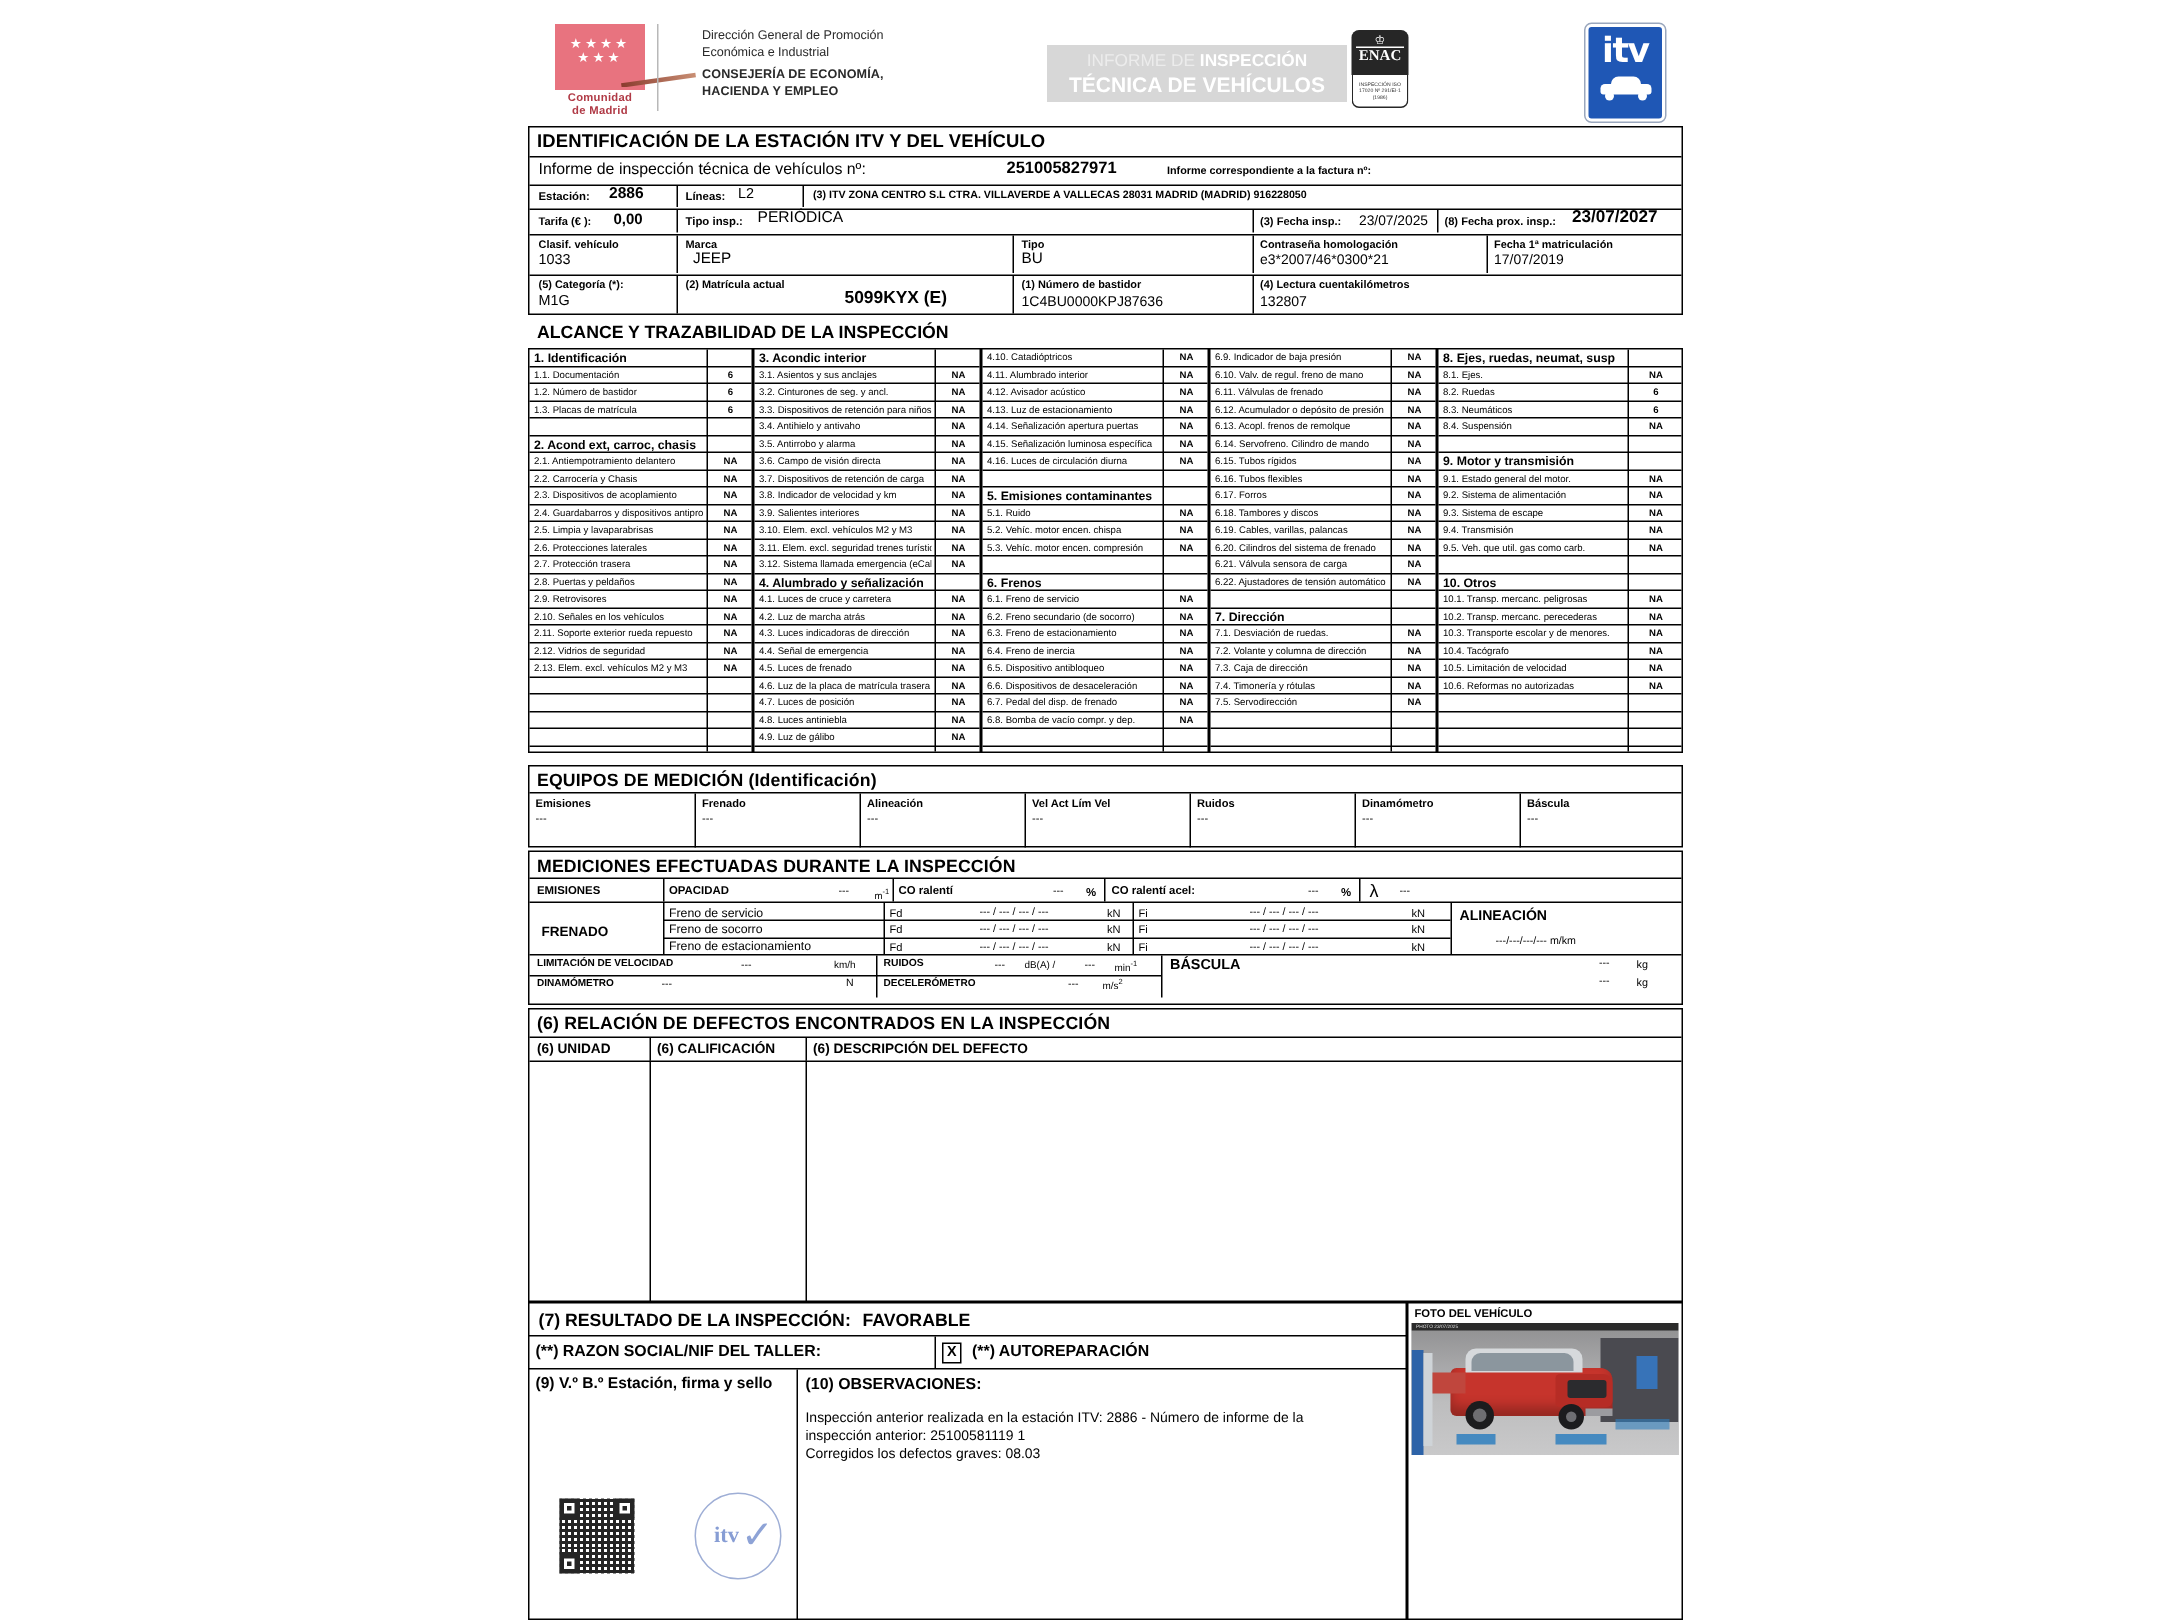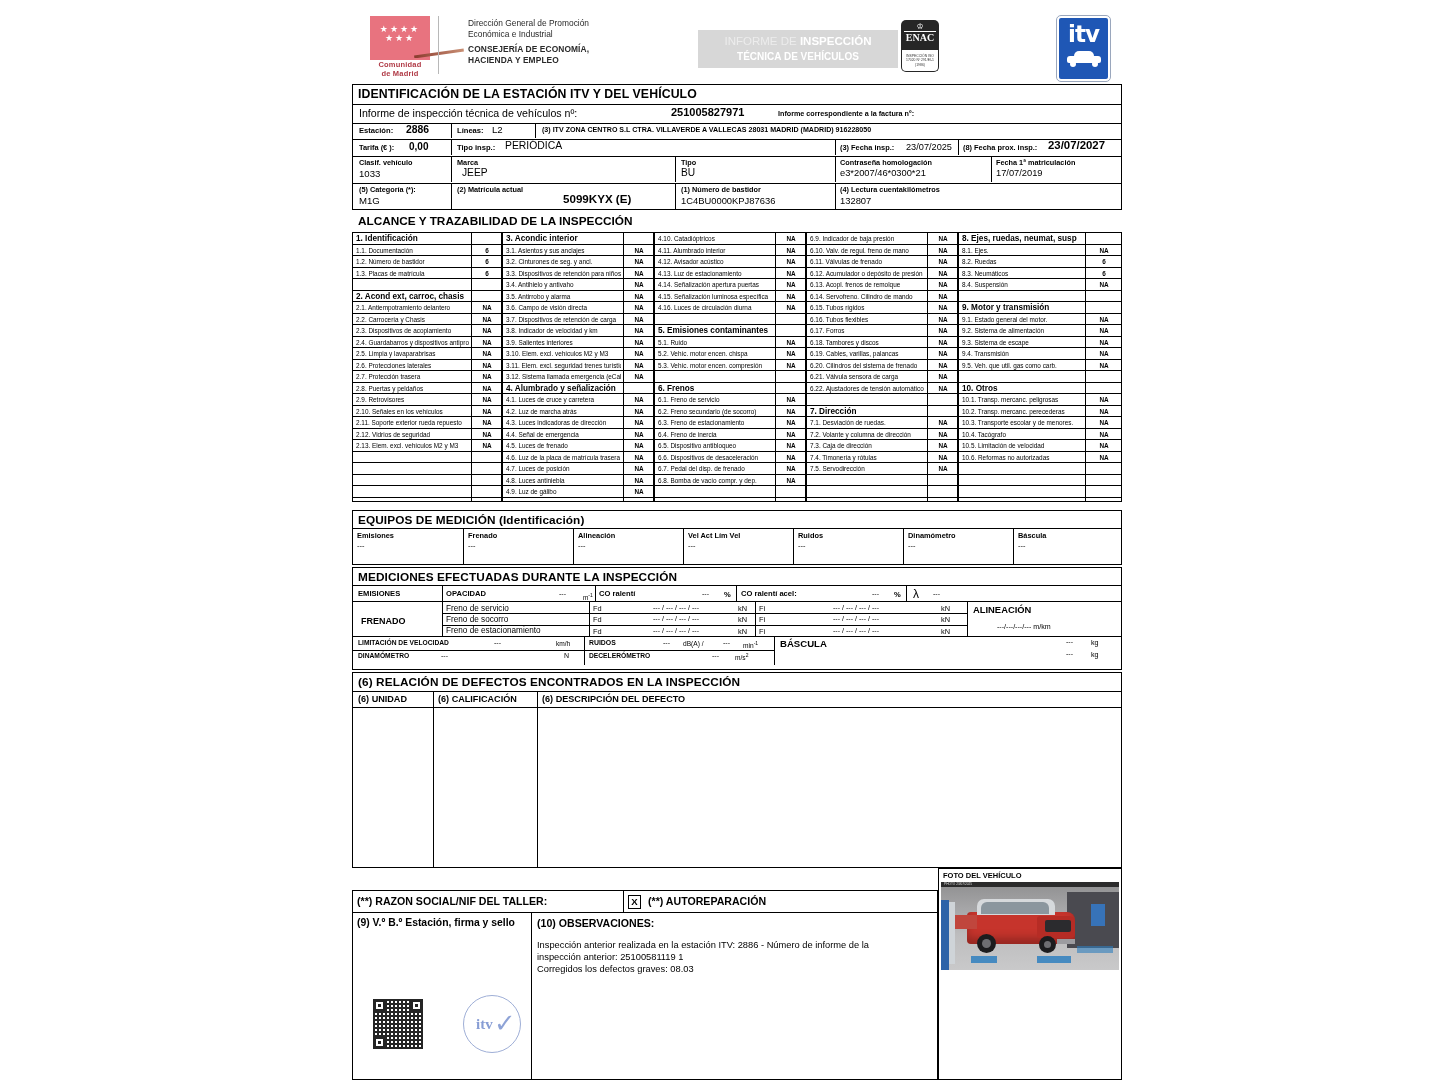--- a/index.html
+++ b/index.html
@@ -25,21 +25,21 @@
   .cm-rule { position:absolute; left:86px; top:8px; width:1px; height:58px; background:#b8b8b8; }
   .cm-swoosh { position:absolute; left:62px; top:40px; width:50px; height:10px; overflow:hidden; }
   .cm-swoosh::after{content:"";position:absolute;left:0;top:4px;width:50px;height:3px;
                     background:linear-gradient(90deg,#8a3b2e,#c98f74);transform:rotate(-8deg);}
   .dg { position:absolute; left:116px; top:10px; font-size:8.4px; line-height:10.5px; color:#2a2a2a; }
   .dg .b { font-weight:bold; font-size:8.4px; letter-spacing:.1px; }
   .wm { position:absolute; left:346px; top:22px; width:200px; height:38px;
         background:#d7d7d7; color:#fff; display:flex; flex-direction:column;
         align-items:center; justify-content:center; line-height:15px; }
   .wm span:nth-child(1){font-size:11.5px;}
-  .wm span:nth-child(2){font-size:10px;}
+  .wm span:nth-child(2){font-size:14px;}
   .wm b{font-weight:bold;}
   .wm .lite{color:#ececec;font-weight:normal;}
   .enac { position:absolute; left:549px; top:12px; width:38px; height:52px; }
   .enac-top { width:38px; height:30px; background:#262626; border-radius:5px 5px 0 0;
               color:#fff; text-align:center; }
   .enac-top .cr { font-size:8px; line-height:9px; padding-top:2px; }
   .enac-top .nm { font-size:10px; font-weight:bold; font-family:"Liberation Serif", serif; line-height:12px;
                   border-top:1px solid #fff; margin:0 3px; }
   .enac-bot { width:38px; height:22px; background:#fff; border:1px solid #262626;
               border-top:none; border-radius:0 0 5px 5px; font-size:3.4px; line-height:4.4px;
@@ -793,20 +793,24 @@
     <div class="vl" style="left:80px;top:19px;width:1px;height:15px;"></div>
     <div class="cell" style="left:85px;top:21px;font-size:9.1px;font-weight:bold;">(6) CALIFICACIÓN</div>
     <div class="vl" style="left:184px;top:19px;width:1px;height:15px;"></div>
     <div class="cell" style="left:189px;top:21px;font-size:9.1px;font-weight:bold;text-align:right;">(6) DESCRIPCIÓN DEL DEFECTO</div>
     <div class="hl" style="left:0;top:34px;width:100%;height:1.2px;"></div>
     <div class="vl" style="left:80px;top:34px;width:1px;height:161px;"></div>
     <div class="vl" style="left:184px;top:34px;width:1px;height:161px;"></div>
     <div id="defect-rows"></div>
   </div>
 
+  <div class="box" style="left:352px;top:868px;width:586px;height:24px;">
+    <div class="cell" style="left:6px;top:4px;font-size:11.8px;font-weight:bold;">(7) RESULTADO DE LA INSPECCIÓN:</div>
+    <div class="cell" style="left:222px;top:4px;font-size:11.8px;font-weight:bold;">FAVORABLE</div>
+  </div>
 
   <div class="box" style="left:352px;top:890px;width:586px;height:24px;">
     <div class="cell" style="left:4px;top:4px;font-size:10.6px;font-weight:bold;">(**) RAZON SOCIAL/NIF DEL TALLER:</div>
     <div class="vl" style="left:270px;top:0;width:1.2px;height:23px;"></div>
     <div style="position:absolute;left:275px;top:4px;width:13px;height:14px;border:1.4px solid #000;
                 font-size:9.6px;line-height:12px;text-align:center;font-weight:bold;">X</div>
     <div class="cell" style="left:295px;top:4px;font-size:10.6px;font-weight:bold;">(**) AUTOREPARACIÓN</div>
   </div>
 
   <div class="box" style="left:352px;top:912px;width:586px;height:168px;">

